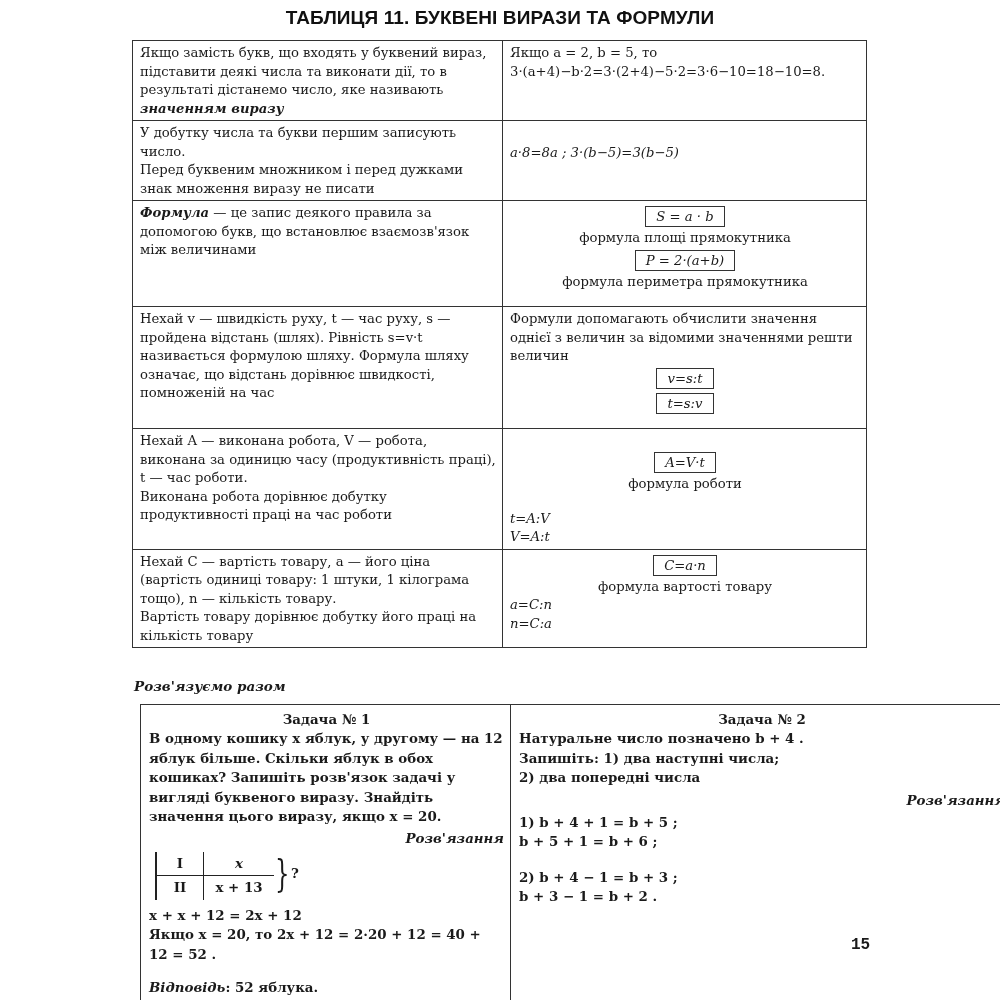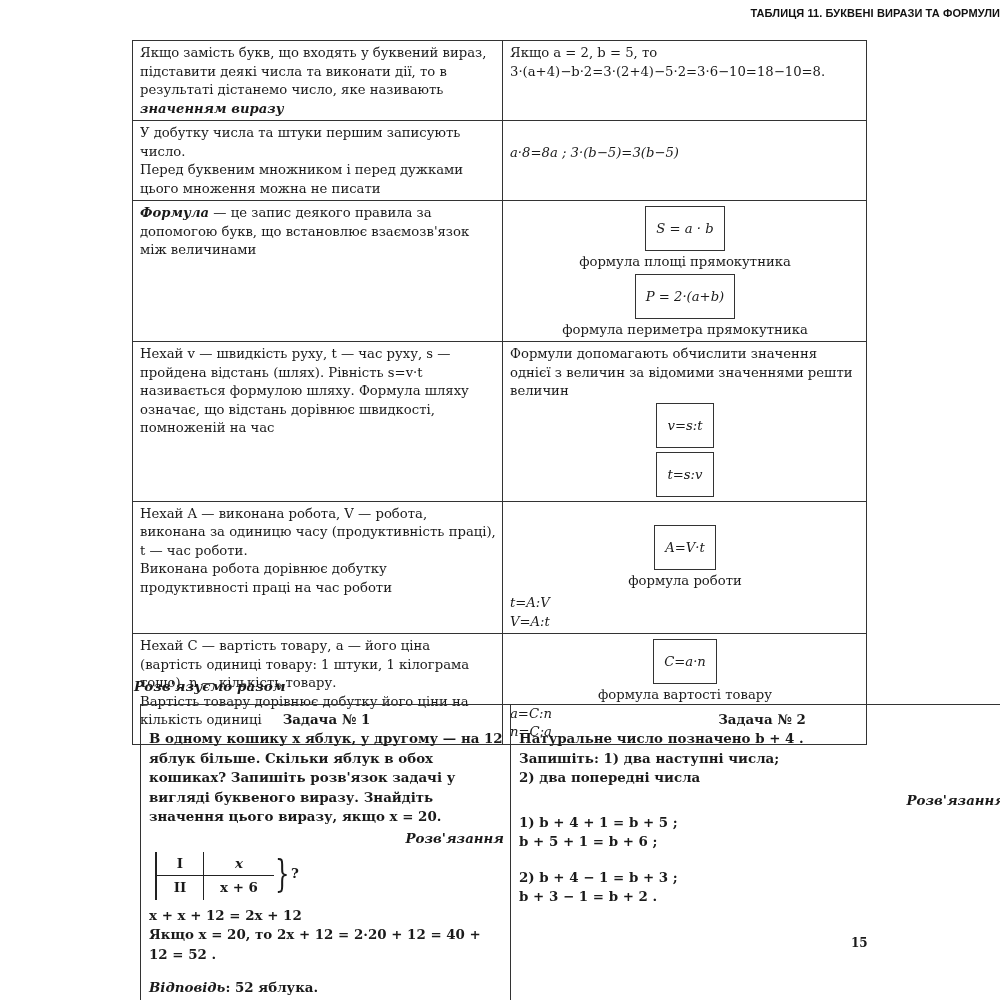--- a/index.html
+++ b/index.html
@@ -2,39 +2,39 @@
 <html><head>
 <meta charset="utf-8">
 <style>
   html, body { margin: 0; padding: 0; }
   body {
     width: 1000px; height: 1000px; background: #ffffff; position: relative;
     font-family: "DejaVu Serif", "Liberation Serif", serif; color: #1a1a1a;
     overflow: hidden;
   }
   .title {
-    position: absolute; top: 7px; left: 0; width: 1000px; text-align: right;
+    position: absolute; top: 7px; left: 0; width: 1000px; text-align: center;
     font-family: "Liberation Sans", "DejaVu Sans", sans-serif; font-weight: bold;
-    font-size: 11px; letter-spacing: 0.1px; color: #111;
+    font-size: 19px; letter-spacing: 0.1px; color: #111;
   }
   table.main {
     position: absolute; left: 132px; top: 40px; width: 735px;
     border-collapse: collapse; table-layout: fixed;
   }
   table.main td {
     border: 1.5px solid #333; vertical-align: top;
     padding: 3px 6px 2px 7px;
     font-size: 13.2px; line-height: 18.5px;
   }
   table.main td.l { width: 356px; }
   .it { font-style: italic; }
   .bi { font-style: italic; font-weight: bold; }
   .center { text-align: center; }
   .boxed {
-    display: inline-block; border: 1.2px solid #333; padding: 13px 10px;
+    display: inline-block; border: 1.2px solid #333; padding: 1px 10px;
     font-style: italic; line-height: 17px; margin: 2px 0;
   }
   .sub-heading {
     position: absolute; left: 134px; top: 678px; font-style: italic; font-weight: bold;
     font-size: 13.5px;
   }
   table.tasks {
     position: absolute; left: 140px; top: 704px; width: 872px;
     border-collapse: collapse; table-layout: fixed;
   }
@@ -56,21 +56,21 @@
   }
   .mini td.c1 { width: 46px; border-right: 1.5px solid #222 !important; }
   .mini td.c2 { width: 70px; }
   .mini tr.r1 td { border-bottom: 1.5px solid #222 !important; }
   .brace {
     position: absolute; left: 122px; top: 2px; font-weight: normal;
     font-size: 38px; line-height: 38px; transform: scaleX(0.6); transform-origin: left;
   }
   .qmark { position: absolute; left: 138px; top: 12px; font-size: 13.4px; }
   .page-num {
-    position: absolute; left: 851px; top: 936px; font-weight: bold; font-size: 12px;
+    position: absolute; left: 851px; top: 936px; font-weight: bold; font-size: 16px; font-family: Liberation Mono, monospace;
   }
   .mt { margin-top: 20px; }
 </style>
 </head>
 <body>
 
 <div class="title">ТАБЛИЦЯ 11. БУКВЕНІ ВИРАЗИ ТА ФОРМУЛИ</div>
 
 <table class="main">
   <tbody>
@@ -78,22 +78,22 @@
     <td class="l">
       <span>Якщо замість букв, що входять у буквений вираз, підставити деякі числа та виконати дії, то в результаті дістанемо число, яке називають </span><span class="bi">значенням виразу</span>
     </td>
     <td>
       <div>Якщо a = 2, b = 5, то</div>
       <div>3·(a+4)−b·2=3·(2+4)−5·2=3·6−10=18−10=8.</div>
     </td>
   </tr>
   <tr style="height:78px">
     <td class="l">
-      <div>У добутку числа та штуки першим записують число.</div>
-      <div>Перед буквеним множником і перед дужками цього множення можна не писати</div>
+      <div>У добутку числа та букви першим записують число.</div>
+      <div>Перед буквеним множником і перед дужками знак множення виразу не писати</div>
     </td>
     <td>
       <div class="it mt">a·8=8a ;  3·(b−5)=3(b−5)</div>
     </td>
   </tr>
   <tr style="height:106px">
     <td class="l">
       <span class="bi">Формула</span><span> — це запис деякого правила за допомогою букв, що встановлює взаємозв'язок між величинами</span>
     </td>
     <td class="center">
@@ -114,28 +114,28 @@
     </td>
   </tr>
   <tr style="height:100px">
     <td class="l">
       <div>Нехай A — виконана робота, V — робота, виконана за одиницю часу (продуктивність праці), t — час роботи.</div>
       <div>Виконана робота дорівнює добутку продуктивності праці на час роботи</div>
     </td>
     <td>
       <div class="center"><div class="boxed mt">A=V·t</div></div>
       <div class="center">формула роботи</div>
-      <div class="it" style="margin-top:4px">t=A:V</div>
+      <div class="it" style="margin-top:16px">t=A:V</div>
       <div class="it">V=A:t</div>
     </td>
   </tr>
   <tr style="height:95px">
     <td class="l">
       <div>Нехай C — вартість товару, a — його ціна (вартість одиниці товару: 1 штуки, 1 кілограма тощо), n — кількість товару.</div>
-      <div>Вартість товару дорівнює добутку його ціни на кількість одиниці</div>
+      <div>Вартість товару дорівнює добутку його праці на кількість товару</div>
     </td>
     <td>
       <div class="center"><div class="boxed">C=a·n</div></div>
       <div class="center">формула вартості товару</div>
       <div class="it">a=C:n</div>
       <div class="it">n=C:a</div>
     </td>
   </tr>
 </tbody>
   </table>
@@ -151,21 +151,21 @@
       <div class="sol-title">Розв'язання</div>
       <div class="mini-wrap">
         <table class="mini">
           <tbody>
                 <tr class="r1">
             <td class="c1">I</td>
             <td class="c2 it">x</td>
           </tr>
           <tr>
             <td class="c1">II</td>
-            <td class="c2">x + 6</td>
+            <td class="c2">x + 13</td>
           </tr>
         </tbody>
             </table>
         <span class="brace">}</span>
         <span class="qmark">?</span>
       </div>
       <div>x + x + 12 = 2x + 12</div>
       <div>Якщо x = 20, то 2x + 12 = 2·20 + 12 = 40 + 12 = 52 .</div>
       <div style="margin-top:14px">
         <span class="it">Відповідь</span><span>: 52 яблука.</span>

